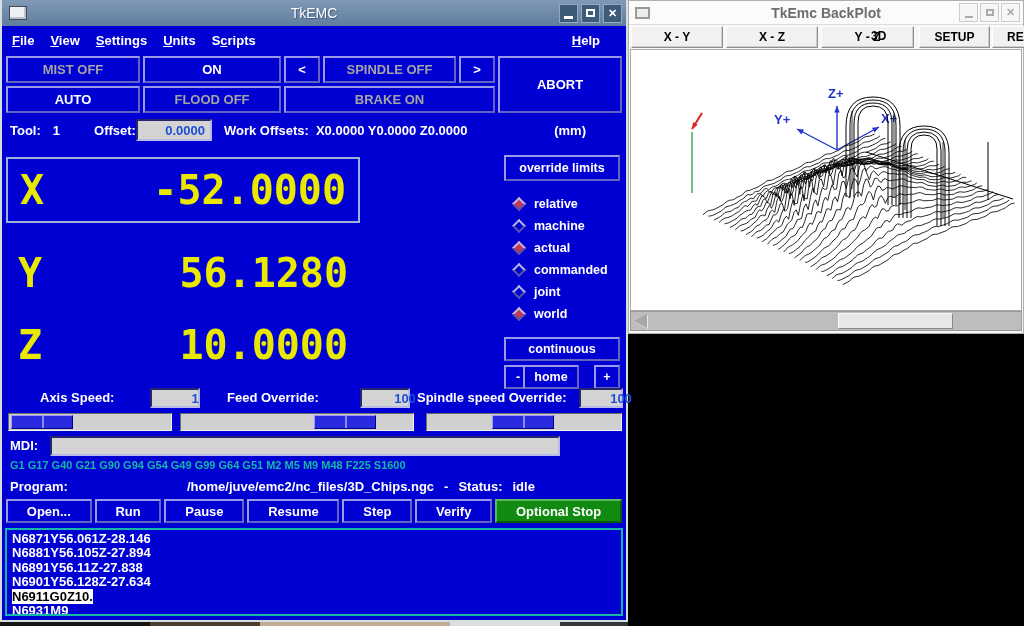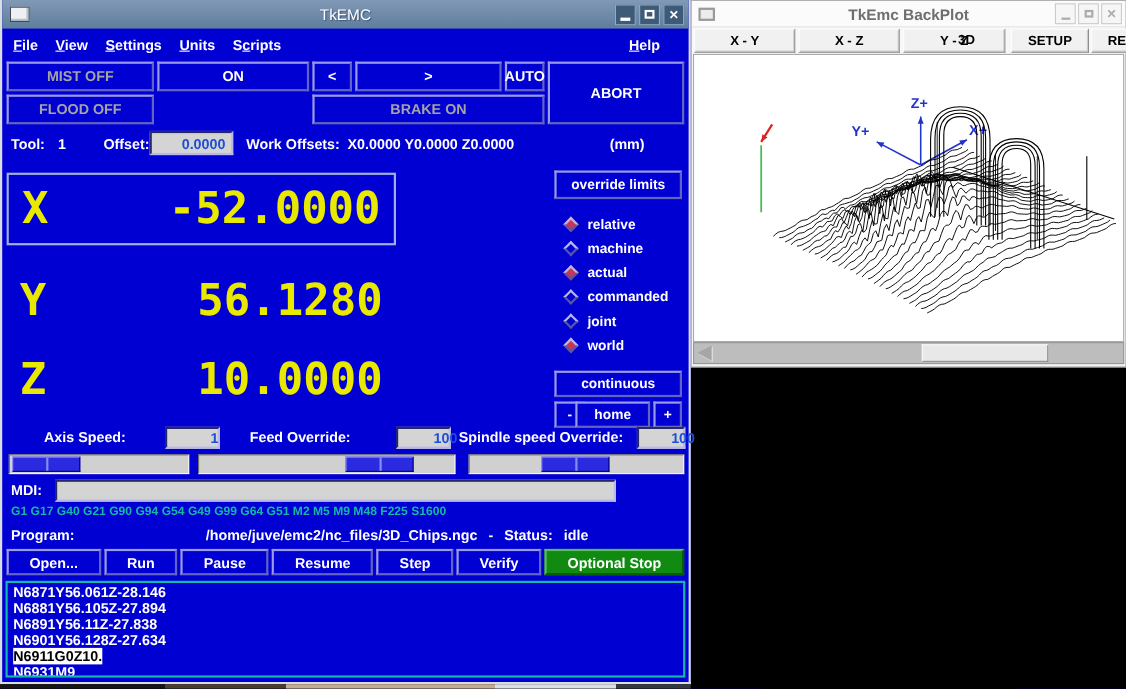--- a/index.html
+++ b/index.html
@@ -59,21 +59,21 @@
     font-size:12.5px;display:flex;align-items:center;justify-content:center;}
   #override-btn{left:502px;top:10px;width:116px;height:26px;}
   #radios{position:absolute;left:510px;top:48px;}
   .radio-row{height:22px;display:flex;align-items:center;color:#fff;
     font-weight:bold;font-size:12.5px;}
   .diamond{width:10px;height:10px;transform:rotate(45deg);border:2px solid;
     border-color:#b9b9e8 #5656aa #5656aa #b9b9e8;margin:0 10px 0 2px;}
   .diamond.on{background:var(--radio-on);}
   #continuous-btn{left:502px;top:192px;width:116px;height:24px;}
   #jog-minus{left:502px;top:220px;width:28px;height:24px;}
-  #home-btn{left:521px;top:220px;width:68px;height:24px;}
+  #home-btn{left:521px;top:220px;width:56px;height:24px;}
   #jog-plus{left:592px;top:220px;width:26px;height:24px;}
 
   
   #speedrow{position:relative;height:24px;margin-top:12px;color:#fff;
     font-weight:bold;font-size:13px;}
   #speedrow .entry{position:absolute;height:20px;top:1px;justify-content:center;}
   .sp-label{position:absolute;top:3px;}
   #sliders{position:relative;height:20px;margin-top:2px;}
   .trough{position:absolute;height:18px;background:#d0d0d0;border:1px solid;
     border-color:#6a6a6a #f2f2f2 #f2f2f2 #6a6a6a;}
@@ -151,20 +151,21 @@
 
   <div id="menubar">
     <span id="menu-items"><span class="menu-item"><u>F</u>ile</span><span class="menu-item"><u>V</u>iew</span><span class="menu-item"><u>S</u>ettings</span><span class="menu-item"><u>U</u>nits</span><span class="menu-item">S<u>c</u>ripts</span></span>
     <span class="menu-item" id="menu-help"><u>H</u>elp</span>
   </div>
 
   <div id="btngrid">
     <div class="btn dim">MIST OFF</div>
     <div class="btn">ON</div>
     <div class="btn">&lt;</div>
+    <div class="btn dim">SPINDLE OFF</div>
     <div class="btn">&gt;</div>
     <div class="btn" id="abort-btn">ABORT</div>
     <div class="btn">AUTO</div>
     <div class="btn dim">FLOOD OFF</div>
     <div class="btn dim" id="brake-btn">BRAKE ON</div>
   </div>
 
   <div id="toolrow">
     <span style="margin-left:8px">Tool:</span>
     <span style="margin-left:12px">1</span>

